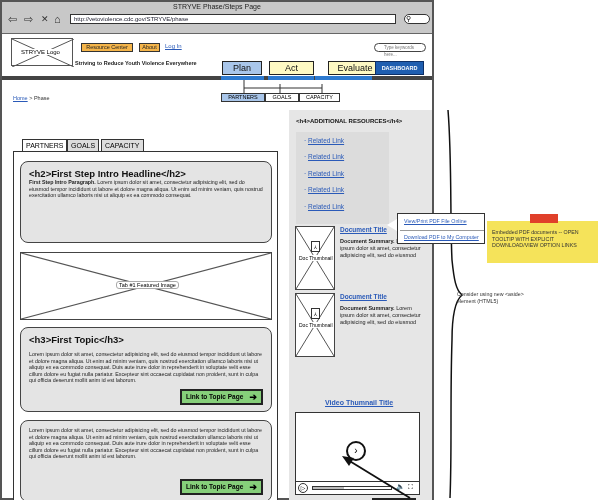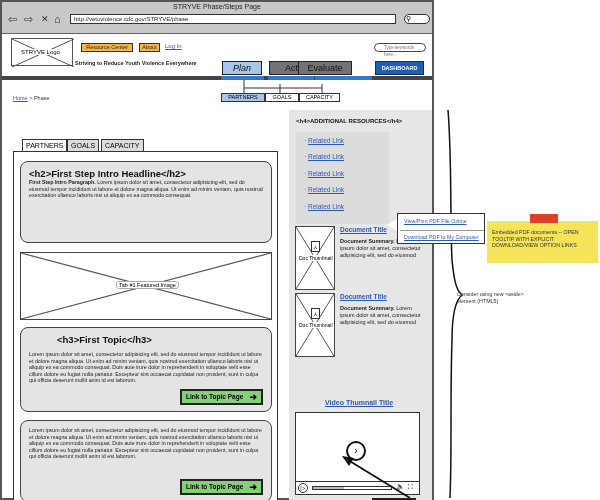--- a/index.html
+++ b/index.html
@@ -12,38 +12,38 @@
   .urlgo { position: absolute; left: 402px; top: 12px; width: 26px; height: 10px; border: 1px solid #333; border-radius: 6px; background: #fff; }
   .urlgo .mag { position: absolute; left: 1px; top: 0px; font-size: 7px; }
   .page { position: absolute; left: 0; top: 33px; width: 430px; height: 465px; overflow: hidden; }
   .logo { position: absolute; left: 9px; top: 3px; width: 62px; height: 28px; border: 1px solid #555; background: #fff; }
   .logo svg { position: absolute; left: 0; top: 0; }
   .logo span { position: absolute; left: 8px; top: 10px; font-size: 6px; background: #fff; padding: 0 1px; }
   .hbtn { position: absolute; top: 8px; height: 9px; font-size: 5.5px; line-height: 7px; text-align: center; background: #f5b54a; border: 1px solid #333; color: #222; }
   .login { position: absolute; left: 163px; top: 8px; font-size: 6px; color: #2a5ab8; text-decoration: underline; }
   .tagline { position: absolute; left: 73px; top: 25px; font-size: 5.5px; font-weight: bold; color: #222; }
   .search { position: absolute; left: 372px; top: 8px; width: 52px; height: 9px; border: 1px solid #444; border-radius: 5px; font-size: 4.5px; line-height: 7px; padding-left: 9px; color: #777; }
-  .mainnav { position: absolute; top: 26px; height: 14px; font-size: 9px; text-align: center; line-height: 12px; border: 1px solid #222; background: #737373; color: #111; }
-  .mainnav.active { background: #a9c6ea; font-style: italic; }
+  .mainnav { position: absolute; top: 26px; height: 14px; font-size: 9px; text-align: center; line-height: 12px; border: 1px solid #222; background: #fef9c3; color: #111; }
+  .mainnav.active { background: #a9c6ea; }
   .mainnav.dash { background: #1f5eb0; color: #fff; font-size: 5.5px; font-weight: bold; border-color: #0d2f66; }
   .navbar { position: absolute; left: 0; top: 41px; width: 430px; height: 4px; background: #444; }
   .navbar .seg { position: absolute; top: 0; height: 4px; background: #2d7ad0; }
   .tree { position: absolute; }
   .subnav { position: absolute; top: 58px; height: 9px; font-size: 5.5px; line-height: 7px; text-align: center; border: 1px solid #333; background: #fff; }
   .subnav.active { background: #a9c6ea; }
   .crumb { position: absolute; left: 11px; top: 60px; font-size: 5.5px; color: #333; }
   .crumb a { color: #2a5ab8; text-decoration: underline; }
   .h1 { position: absolute; left: 11px; top: 75px; font-size: 17px; color: #111; }
   .tabs { position: absolute; left: 16px; top: 104px; height: 12px; }
   .tab { position: absolute; top: 0; height: 12px; font-size: 7px; line-height: 12px; padding: 0 3px; border: 1px solid #333; border-bottom: none; background: #ddd; }
   .tab.active { background: #fff; height: 13px; }
   .tabpanel { position: absolute; left: 11px; top: 116px; width: 265px; height: 360px; border: 1px solid #333; background: #fff; }
   .card { position: absolute; left: 6px; width: 252px; background: #e4e4e4; border: 1px solid #444; border-radius: 8px; padding: 6px 8px; }
   .card h2 { font-size: 9.5px; margin-bottom: 0; color: #111; }
-  .card h3 { font-size: 9.5px; margin-bottom: 6px; color: #111; margin-left: 28px; }
+  .card h3 { font-size: 9.5px; margin-bottom: 6px; color: #111; }
   .card p { font-size: 5.3px; line-height: 6.6px; color: #222; }
   .card b { font-weight: bold; }
   .topic-link { position: absolute; right: 8px; bottom: 6px; width: 83px; height: 16px; background: #86cf7a; border: 2px solid #222; font-size: 6.5px; font-weight: bold; line-height: 12px; padding-left: 4px; }
   .topic-link .arrow { position: absolute; right: 4px; top: 0; font-size: 9px; }
   .featured { position: absolute; left: 6px; top: 100px; width: 252px; height: 68px; border: 1px solid #444; background: #fff; }
   .featured span { position: absolute; left: 95px; top: 28px; font-size: 5.5px; background: #fff; border: 1px solid #aaa; border-radius: 3px; padding: 0 2px; }
   .aside { position: absolute; left: 287px; top: 75px; width: 143px; height: 395px; background: #e6e6e6; }
   .aside h4 { position: absolute; left: 7px; top: 8px; font-size: 6px; font-weight: bold; color: #111; }
   .linkbox { position: absolute; left: 7px; top: 22px; width: 93px; height: 92px; background: #dcdcdc; }
   .rlink { position: absolute; left: 8px; font-size: 6.5px; color: #2a5ab8; }
@@ -97,21 +97,21 @@
       <span>STRYVE Logo</span>
     </div>
     <div class="hbtn" style="left:79px;width:52px">Resource Center</div>
     <div class="hbtn" style="left:137px;width:21px">About</div>
     <a class="login">Log In</a>
     <div class="tagline">Striving to Reduce Youth Violence Everywhere</div>
     <div class="search">Type keywords here...</div>
 
     <div class="mainnav active" style="left:220px;width:40px">Plan</div>
     <div class="mainnav" style="left:267px;width:45px">Act</div>
-    <div class="mainnav" style="left:296px;width:54px">Evaluate</div>
+    <div class="mainnav" style="left:326px;width:54px">Evaluate</div>
     <div class="mainnav dash" style="left:373px;width:49px">DASHBOARD</div>
 
     <div class="navbar">
       <div class="seg" style="left:219px;width:43px"></div>
       <div class="seg" style="left:266px;width:46px"></div>
       <div class="seg" style="left:313px;width:57px"></div>
     </div>
 
     <svg class="tree" style="left:230px;top:45px" width="100" height="14">
       <line x1="12" y1="0" x2="12" y2="8" stroke="#333"></line>

